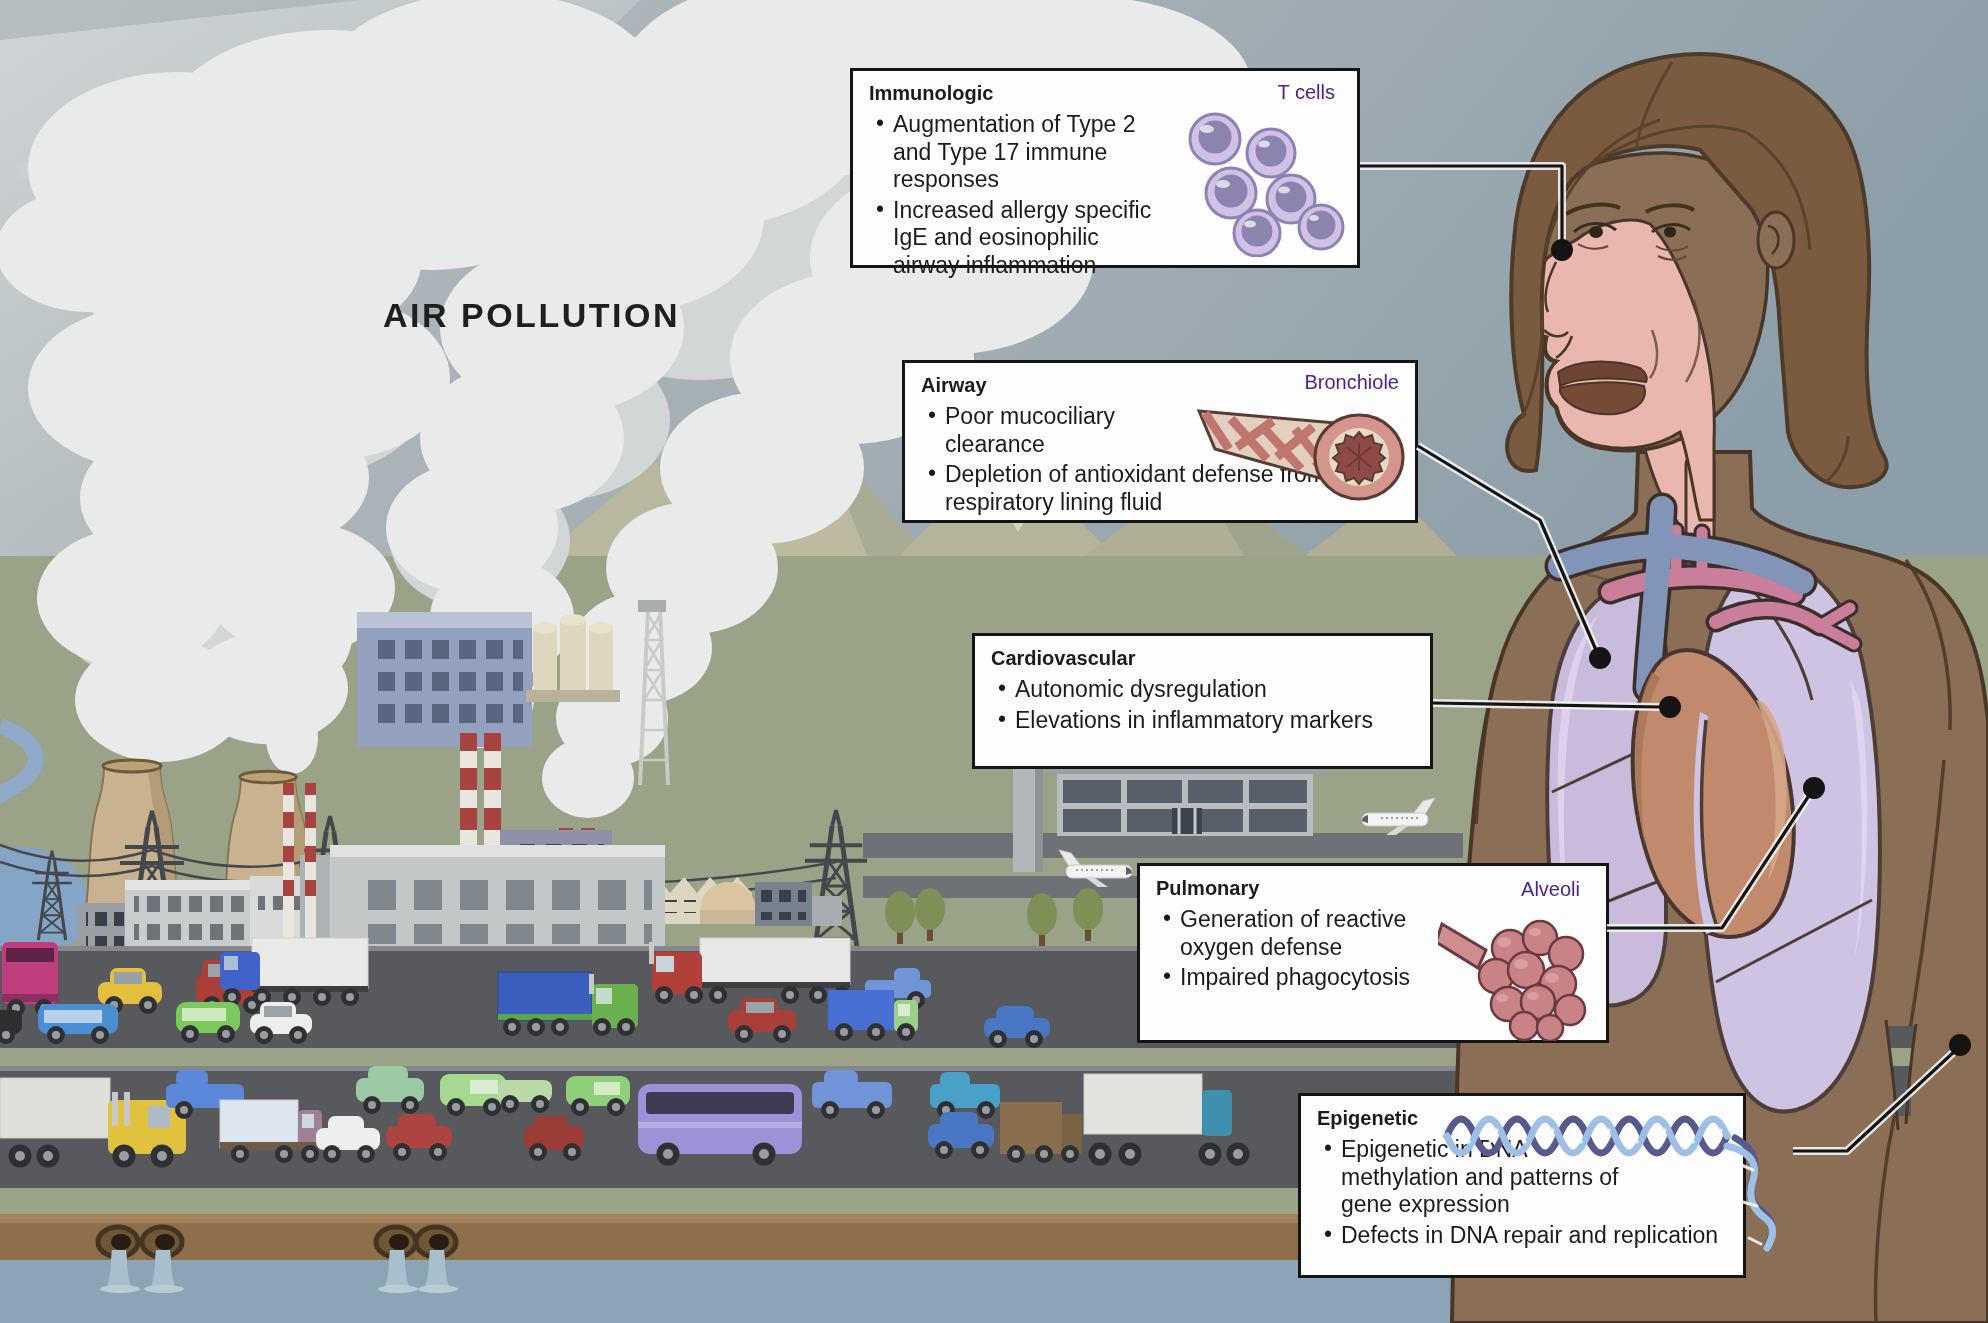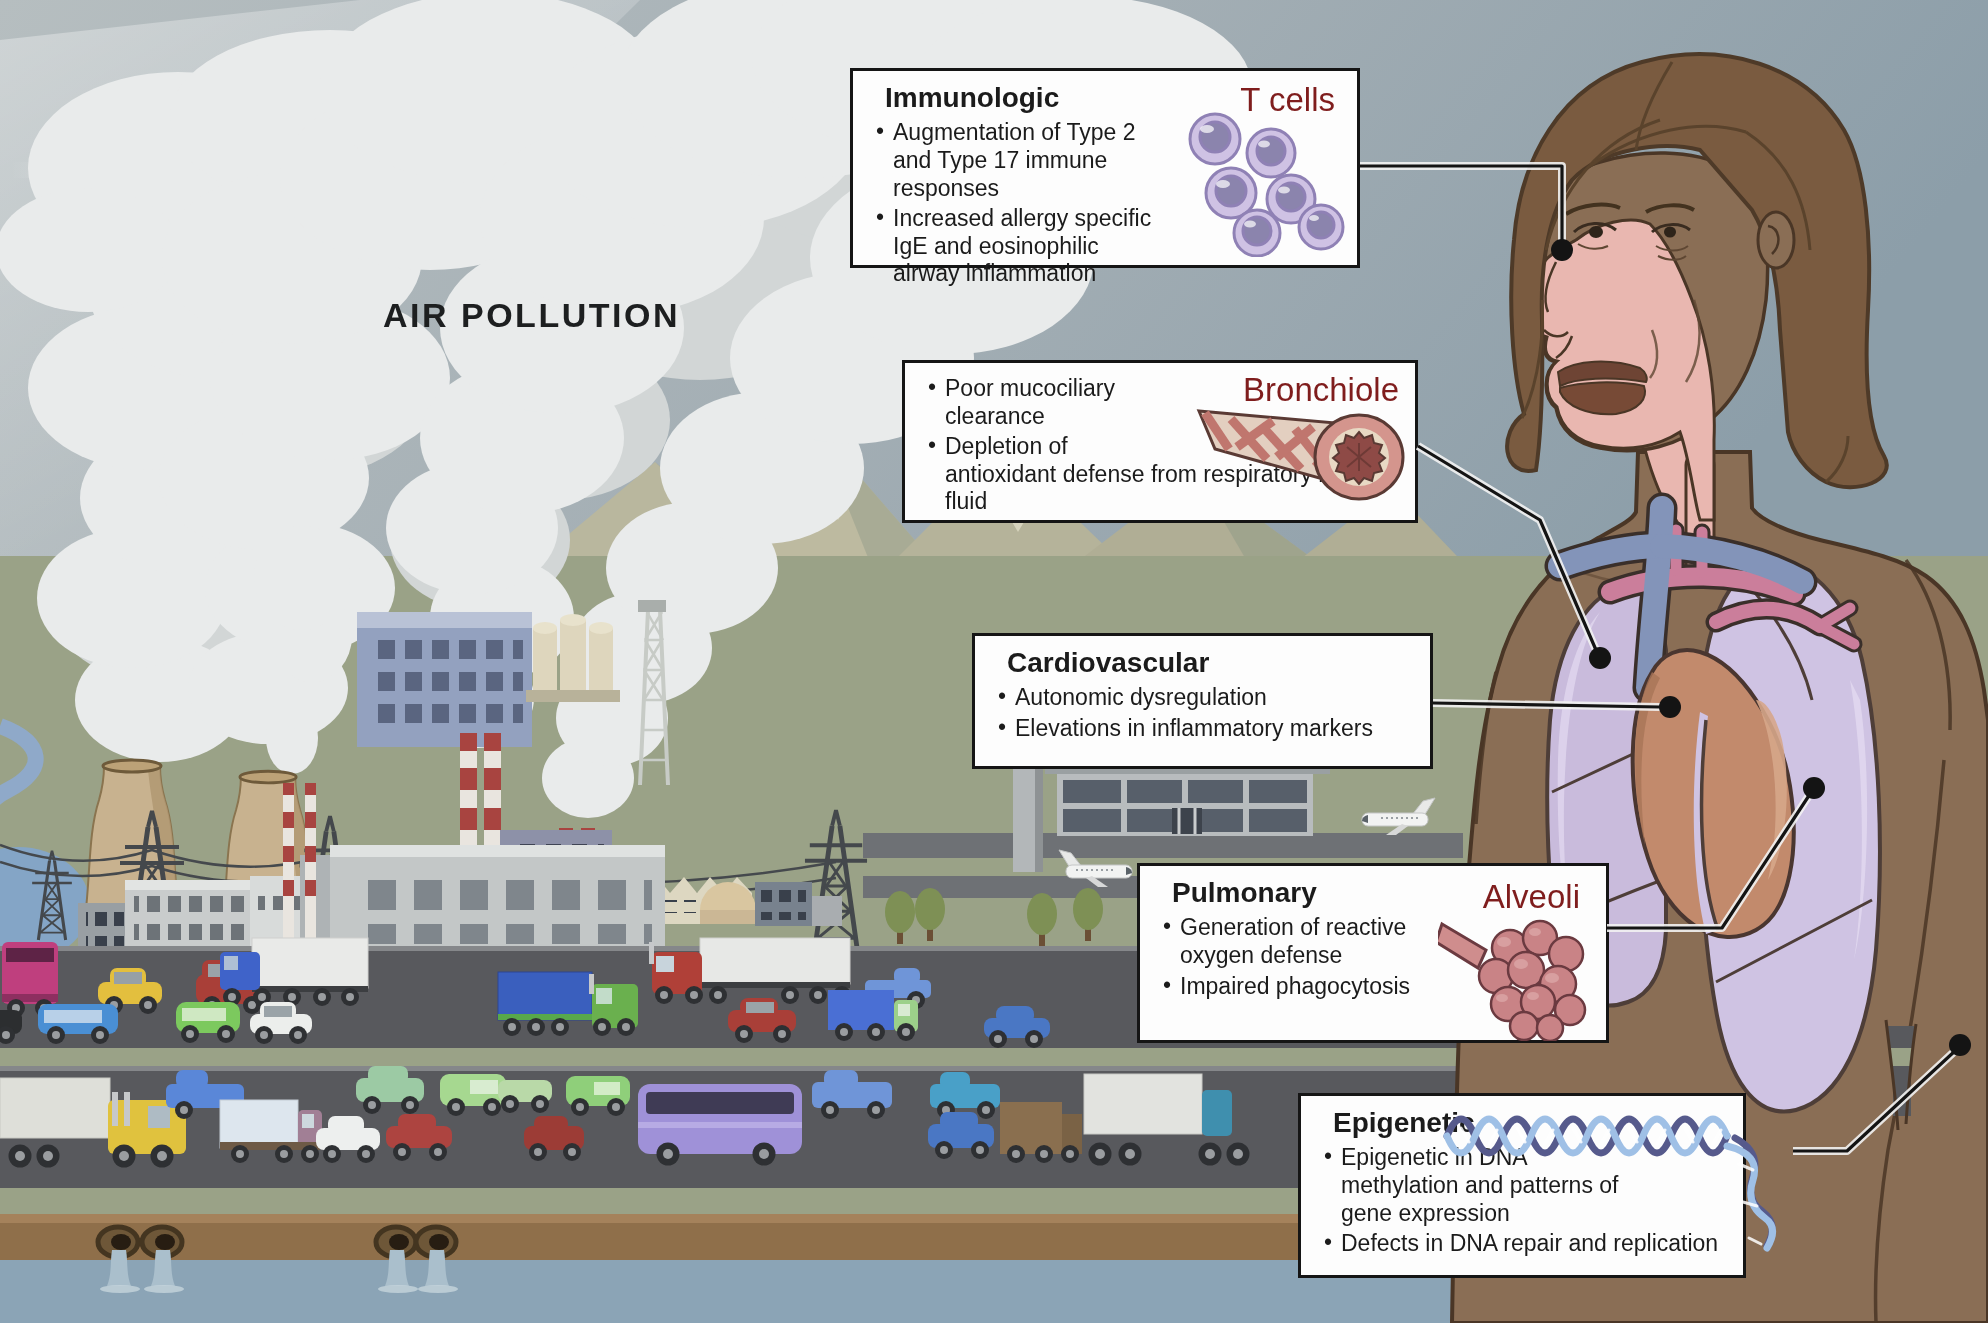--- a/index.html
+++ b/index.html
@@ -3,25 +3,25 @@
 <meta charset="utf-8">
 <style>
   html,body{margin:0;padding:0;background:#87949c;}
   .stage{position:relative;width:1988px;height:1323px;overflow:hidden;
          font-family:"Liberation Sans",sans-serif;}
   .stage svg.scene{position:absolute;left:0;top:0;z-index:1;}
   .air-title{position:absolute;left:383px;top:296px;z-index:5;
     font-size:34px;font-weight:bold;letter-spacing:2.5px;color:#1d1f20;}
   .callout{position:absolute;z-index:20;background:#fdfdfd;border:3px solid #151515;
     color:#1b1b1b;padding:12px 16px;box-sizing:border-box;}
-  .callout h3{margin:0 0 7px 16px;font-size:28px;line-height:1.05;}
+  .callout h3{margin:0 0 7px 0;font-size:20px;line-height:1.05;}
   .callout ul{margin:0;padding:0;list-style:none;}
   .callout li{font-size:23px;line-height:1.2;padding-left:24px;position:relative;margin-bottom:3px;}
   .callout li::before{content:"\2022";position:absolute;left:7px;top:-1px;}
-  .organ-label{position:absolute;font-size:33px;color:#7f1d1d;}
+  .organ-label{position:absolute;font-size:20px;color:#4c1d95;}
   .imgfloat{float:right;}
   .boxart{position:absolute;pointer-events:none;}
   #box-immunologic{left:850px;top:68px;width:510px;height:200px;}
   #box-airway{left:902px;top:360px;width:516px;height:163px;}
   #box-cardiovascular{left:972px;top:633px;width:461px;height:136px;}
   #box-pulmonary{left:1137px;top:863px;width:472px;height:180px;}
   #box-epigenetic{left:1298px;top:1093px;width:448px;height:185px;}
   svg.overlay{position:absolute;left:0;top:0;z-index:30;pointer-events:none;}
 </style>
 </head>
@@ -695,20 +695,21 @@
       <ellipse cx="44" cy="77" rx="7" ry="4"></ellipse>
           <ellipse cx="105" cy="83" rx="6" ry="3.5"></ellipse>
       <ellipse cx="71" cy="117" rx="6" ry="3.5"></ellipse>
           <ellipse cx="135" cy="111" rx="5" ry="3"></ellipse>
     </g>
   </svg>
 </div>
 
 <div class="callout" id="box-airway">
   <div class="imgfloat" style="width:215px;height:80px;"></div>
+  <h3>Airway</h3>
   <ul>
     <li>Poor mucociliary clearance</li>
     <li>Depletion of antioxidant defense from respiratory lining fluid</li>
   </ul>
   <span class="organ-label" style="right:16px;top:8px;">Bronchiole</span>
   <svg class="boxart" style="right:4px;top:34px;" width="220" height="110" viewBox="0 0 220 110">
     <polygon points="8,14 168,28 168,92 24,52" fill="#e3cfc0" stroke="#5a3a34" stroke-width="3"></polygon>
     <g stroke="#c0766e" stroke-width="9">
       <path d="M14,16 L38,52"></path>
           <path d="M40,22 L76,62"></path>

